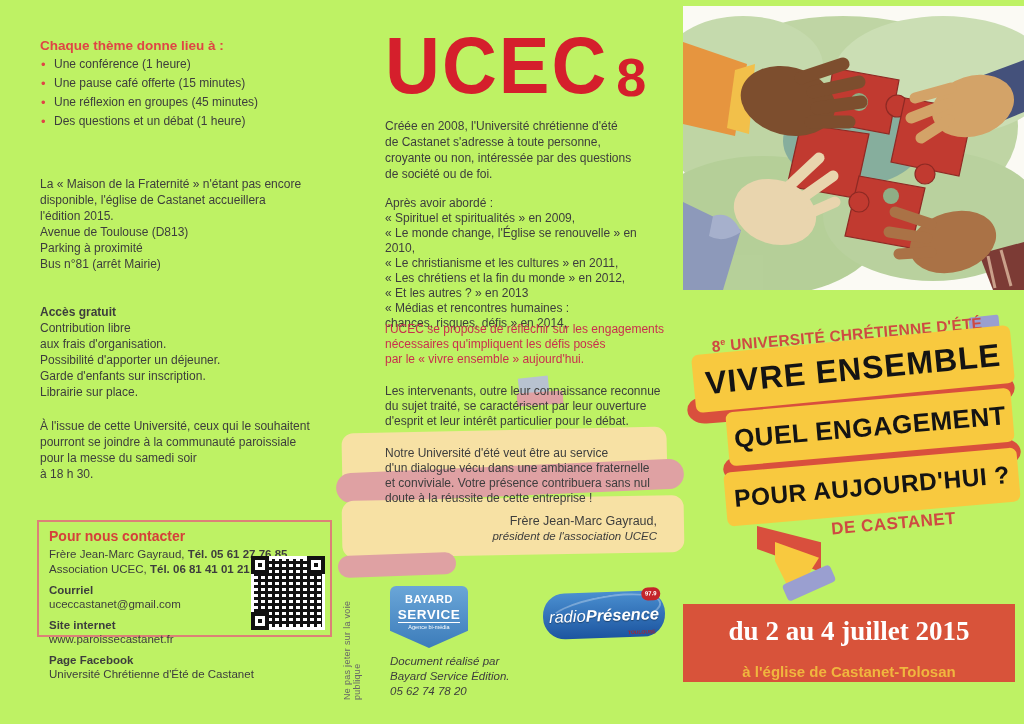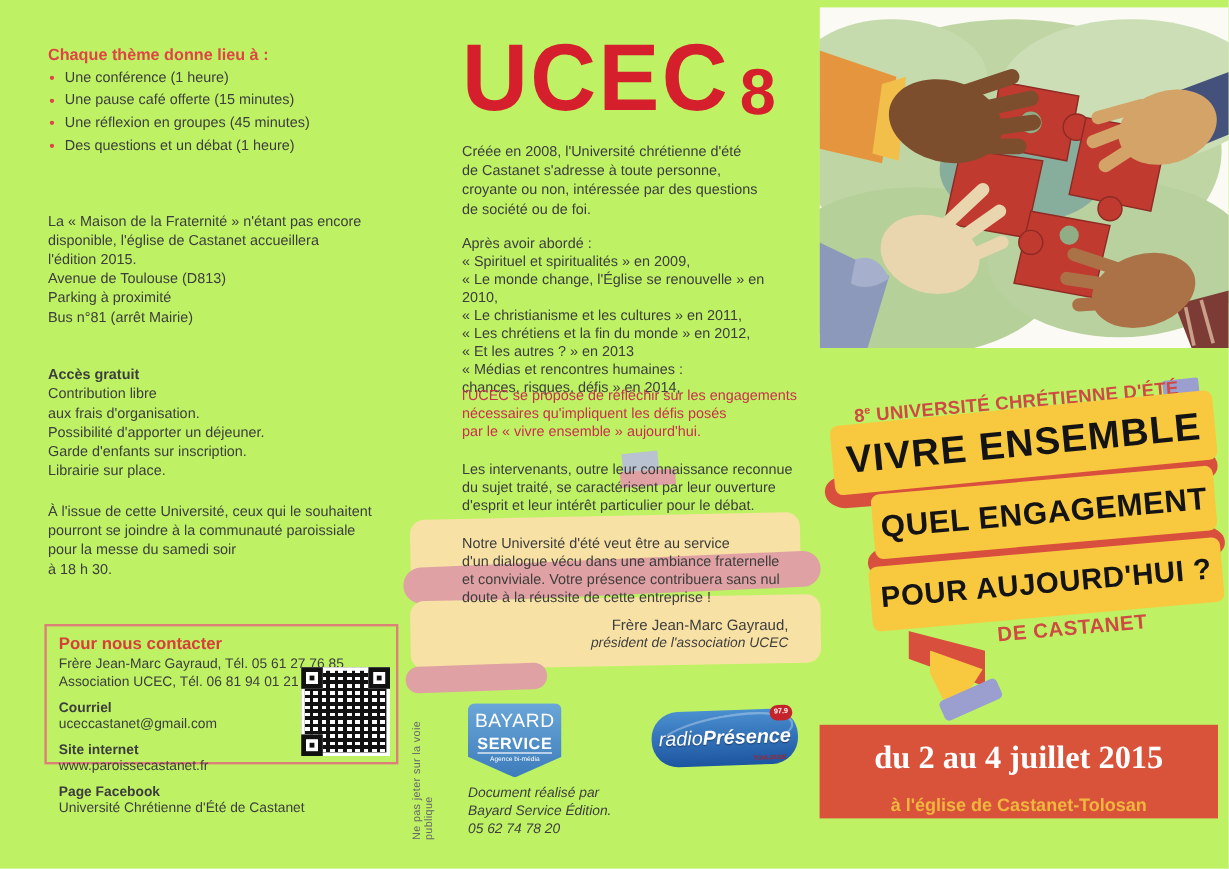--- a/index.html
+++ b/index.html
@@ -16,21 +16,21 @@
   .lt-venue{position:absolute;left:0;top:176px;}
   .lt-access{position:absolute;left:0;top:304px;}
   .lt-access .b{font-weight:bold;}
   .lt-mass{position:absolute;left:0;top:418px;}
 
   .contact-box{position:absolute;left:-3px;top:520px;width:295px;height:117px;border:2px solid #dc8177;box-sizing:border-box;padding:6px 8px 6px 10px;}
   .contact-title{color:#d5403a;font-weight:bold;font-size:14px;margin-bottom:3px;}
   .contact-line{font-size:11.5px;line-height:14.5px;}
   .contact-label{font-weight:bold;font-size:11.5px;line-height:14px;margin-top:7px;}
   .contact-val{font-size:11.5px;line-height:14px;}
-  .bold{font-weight:normal;}
+  .bold{font-weight:bold;}
   .qr{position:absolute;right:5px;bottom:5px;width:74px;height:74px;
       background:
         repeating-linear-gradient(0deg,#111 0 3px,transparent 3px 6px),
         repeating-linear-gradient(90deg,#111 0 3px,#fff 3px 7px);
       outline:3px solid #fff;outline-offset:-3px;}
   .qr .f{position:absolute;width:18px;height:18px;background:#fff;border:4px solid #111;box-sizing:border-box;}
   .qr .f::after{content:'';position:absolute;left:3px;top:3px;width:4px;height:4px;background:#111;}
   .qr .f1{left:0;top:0;} .qr .f2{right:0;top:0;} .qr .f3{left:0;bottom:0;}
 
   
@@ -53,21 +53,21 @@
   .d-lav{left:519px;top:377px;width:30px;height:24px;background:#b7bddc;transform:rotate(-6deg);opacity:.9;}
   .d-pink-chip{left:517px;top:392px;width:46px;height:13px;background:#dfa1a3;transform:rotate(-4deg);}
   .d-yellowA{left:342px;top:430px;width:325px;height:62px;background:#f7e1a4;border-radius:12px;transform:rotate(-1.2deg);}
   .d-pinkA{left:336px;top:466px;width:348px;height:30px;background:#dfa1a3;border-radius:999px;transform:rotate(-2.5deg);}
   .d-yellowB{left:342px;top:498px;width:342px;height:57px;background:#f7e1a4;border-radius:12px;transform:rotate(-1deg);}
   .d-pinkB{left:338px;top:554px;width:118px;height:22px;background:#dfa1a3;border-radius:999px;transform:rotate(-2deg);}
 
   .disclaimer{position:absolute;left:342px;top:570px;height:130px;writing-mode:vertical-rl;transform:rotate(180deg);font-size:9px;color:#666;letter-spacing:.3px;z-index:2;}
 
   .bayard{position:absolute;left:390px;top:586px;width:78px;height:62px;background:linear-gradient(180deg,#6aa6d8,#3c7cba);clip-path:polygon(0 0,100% 0,100% 72%,50% 100%,0 72%);border-radius:6px;color:#fff;text-align:center;z-index:2;}
-  .bayard .l1{font-weight:normal;font-size:16px;letter-spacing:.5px;margin-top:7px;}
+  .bayard .l1{font-weight:bold;font-size:11px;letter-spacing:.5px;margin-top:7px;}
   .bayard .l2{font-weight:bold;font-size:13.5px;letter-spacing:.5px;display:inline-block;border-bottom:1px solid #fff;line-height:14px;}
   .bayard .l3{font-size:5.5px;margin-top:1px;}
   .logo-cap{position:absolute;font-style:italic;font-size:11.5px;line-height:15px;z-index:2;}
   .cap-bayard{left:390px;top:654px;}
   .cap-radio{left:545px;top:650px;}
 
   .radio-logo{position:absolute;left:543px;top:592px;width:122px;height:46px;background:linear-gradient(180deg,#4a8fd0,#1c55a0);border-radius:22px;transform:rotate(-2deg);z-index:2;}
   .radio-logo::before{content:'';position:absolute;left:4%;top:8%;width:90%;height:62%;border:2px solid rgba(255,255,255,.30);border-radius:50%;border-bottom-color:transparent;border-left-color:transparent;transform:rotate(-8deg);}
   .radio-name{color:#fff;font-style:italic;font-size:16.5px;text-align:center;line-height:46px;text-shadow:0 1px 1px rgba(0,0,0,.35);}
   .radio-name .lt{font-weight:normal;}
@@ -123,21 +123,21 @@
     <div class="lt-venue">La « Maison de la Fraternité » n'étant pas encore<br>disponible, l'église de Castanet accueillera<br>l'édition 2015.<br>Avenue de Toulouse (D813)<br>Parking à proximité<br>Bus n°81 (arrêt Mairie)</div>
     <div class="lt-access">
       <div class="b">Accès gratuit</div>
       <div>Contribution libre<br>aux frais d'organisation.<br>Possibilité d'apporter un déjeuner.<br>Garde d'enfants sur inscription.<br>Librairie sur place.</div>
     </div>
     <div class="lt-mass">À l'issue de cette Université, ceux qui le souhaitent<br>pourront se joindre à la communauté paroissiale<br>pour la messe du samedi soir<br>à 18 h 30.</div>
 
     <div class="contact-box">
       <div class="contact-title">Pour nous contacter</div>
       <div class="contact-line"><span>Frère Jean-Marc Gayraud, </span><span class="bold">Tél. 05 61 27 76 85</span></div>
-      <div class="contact-line"><span>Association UCEC, </span><span class="bold">Tél. 06 81 94 01 21</span></div>
+      <div class="contact-line"><span>Association UCEC, </span><span class="bold">Tél. 06 81 41 01 21</span></div>
       <div class="contact-label">Courriel</div>
       <div class="contact-val">uceccastanet@gmail.com</div>
       <div class="contact-label">Site internet</div>
       <div class="contact-val">www.paroissecastanet.fr</div>
       <div class="contact-label">Page Facebook</div>
       <div class="contact-val">Université Chrétienne d'Été de Castanet</div>
       <div class="qr">
         <div class="f f1"></div>
         <div class="f f2"></div>
         <div class="f f3"></div>

